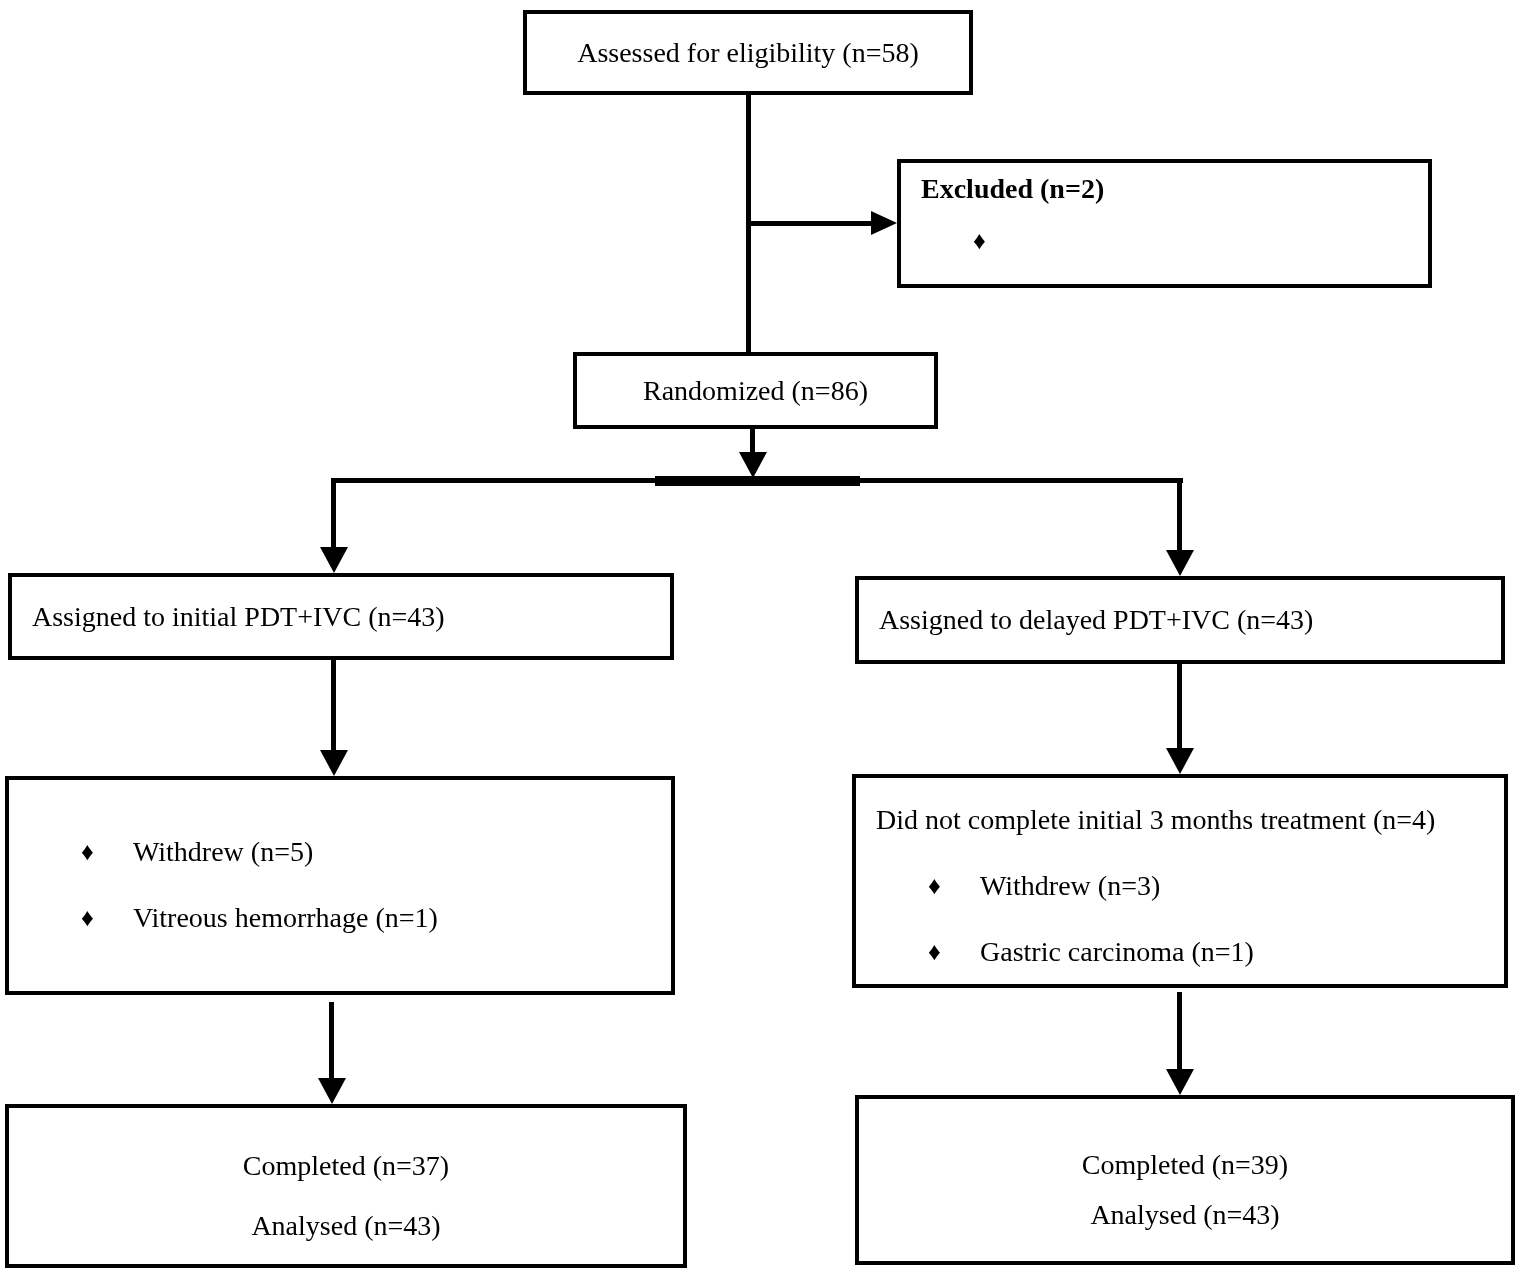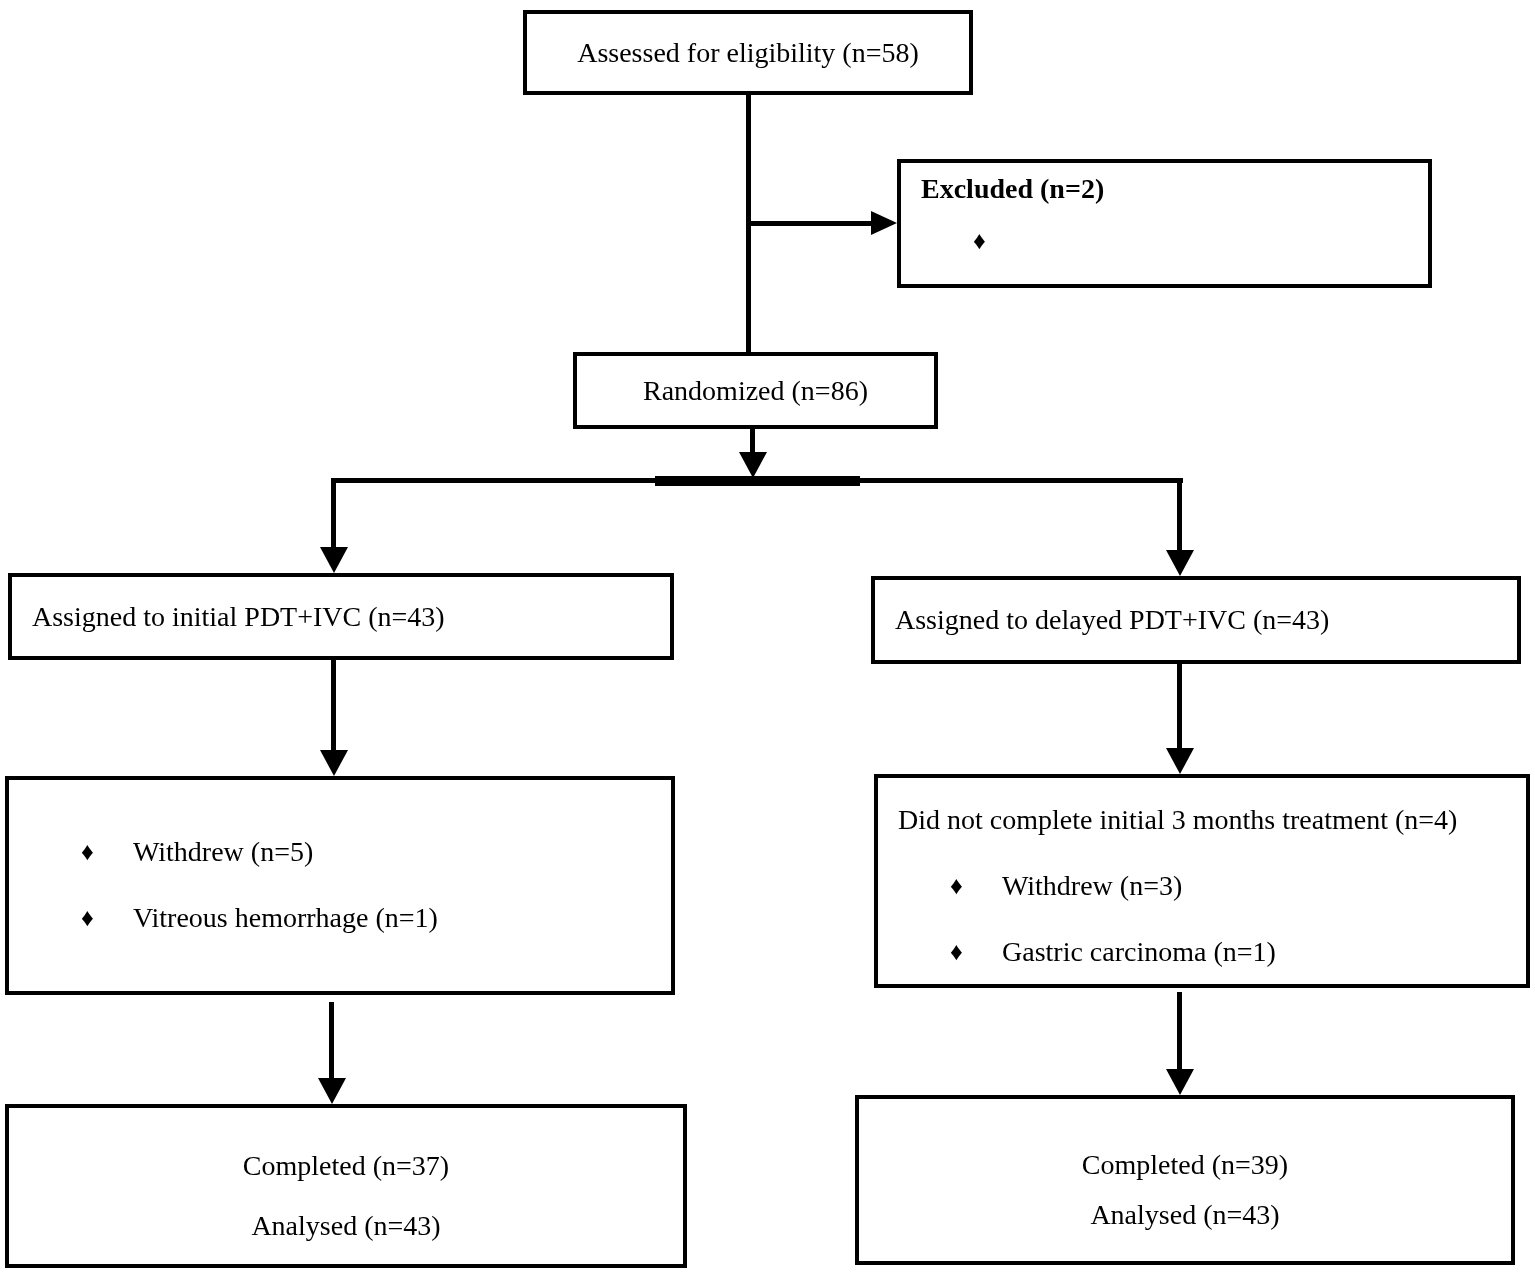--- a/index.html
+++ b/index.html
@@ -29,23 +29,23 @@
     display: flex;
     flex-direction: column;
     justify-content: center;
     align-items: center;
     text-align: center;
   }
   .b-assessed   { left: 523px; top: 10px;   width: 450px; height: 85px; }
   .b-excluded   { left: 897px; top: 159px;  width: 535px; height: 129px; padding: 8px 0 0 20px; font-weight: bold; }
   .b-randomized { left: 573px; top: 352px;  width: 365px; height: 77px; }
   .b-assigned-l { left: 8px;   top: 573px;  width: 666px; height: 87px;  display: flex; align-items: center; padding-left: 20px; }
-  .b-assigned-r { left: 855px; top: 576px;  width: 650px; height: 88px;  display: flex; align-items: center; padding-left: 20px; margin-left: 16px; }
+  .b-assigned-r { left: 855px; top: 576px;  width: 650px; height: 88px;  display: flex; align-items: center; padding-left: 20px; }
   .b-dropout-l  { left: 5px;   top: 776px;  width: 670px; height: 219px; padding: 24px 0 0 20px; }
-  .b-dropout-r  { left: 852px; top: 774px;  width: 656px; height: 214px; padding: 24px 0 0 20px; margin-left: 22px; }
+  .b-dropout-r  { left: 852px; top: 774px;  width: 656px; height: 214px; padding: 24px 0 0 20px; }
   .b-completed-l{ left: 5px;   top: 1104px; width: 682px; height: 164px; padding-top: 20px; gap: 24px; justify-content: flex-start; }
   .b-completed-r{ left: 855px; top: 1095px; width: 660px; height: 170px; padding-top: 20px; gap: 14px; justify-content: flex-start; }
 
   .bullet-row {
     display: flex;
     align-items: center;
     margin-left: 52px;
   }
   .b-excluded .bullet-row { margin-top: 16px; }
   .b-dropout-l .bullet-row, .b-dropout-r .bullet-row { margin-top: 30px; }

